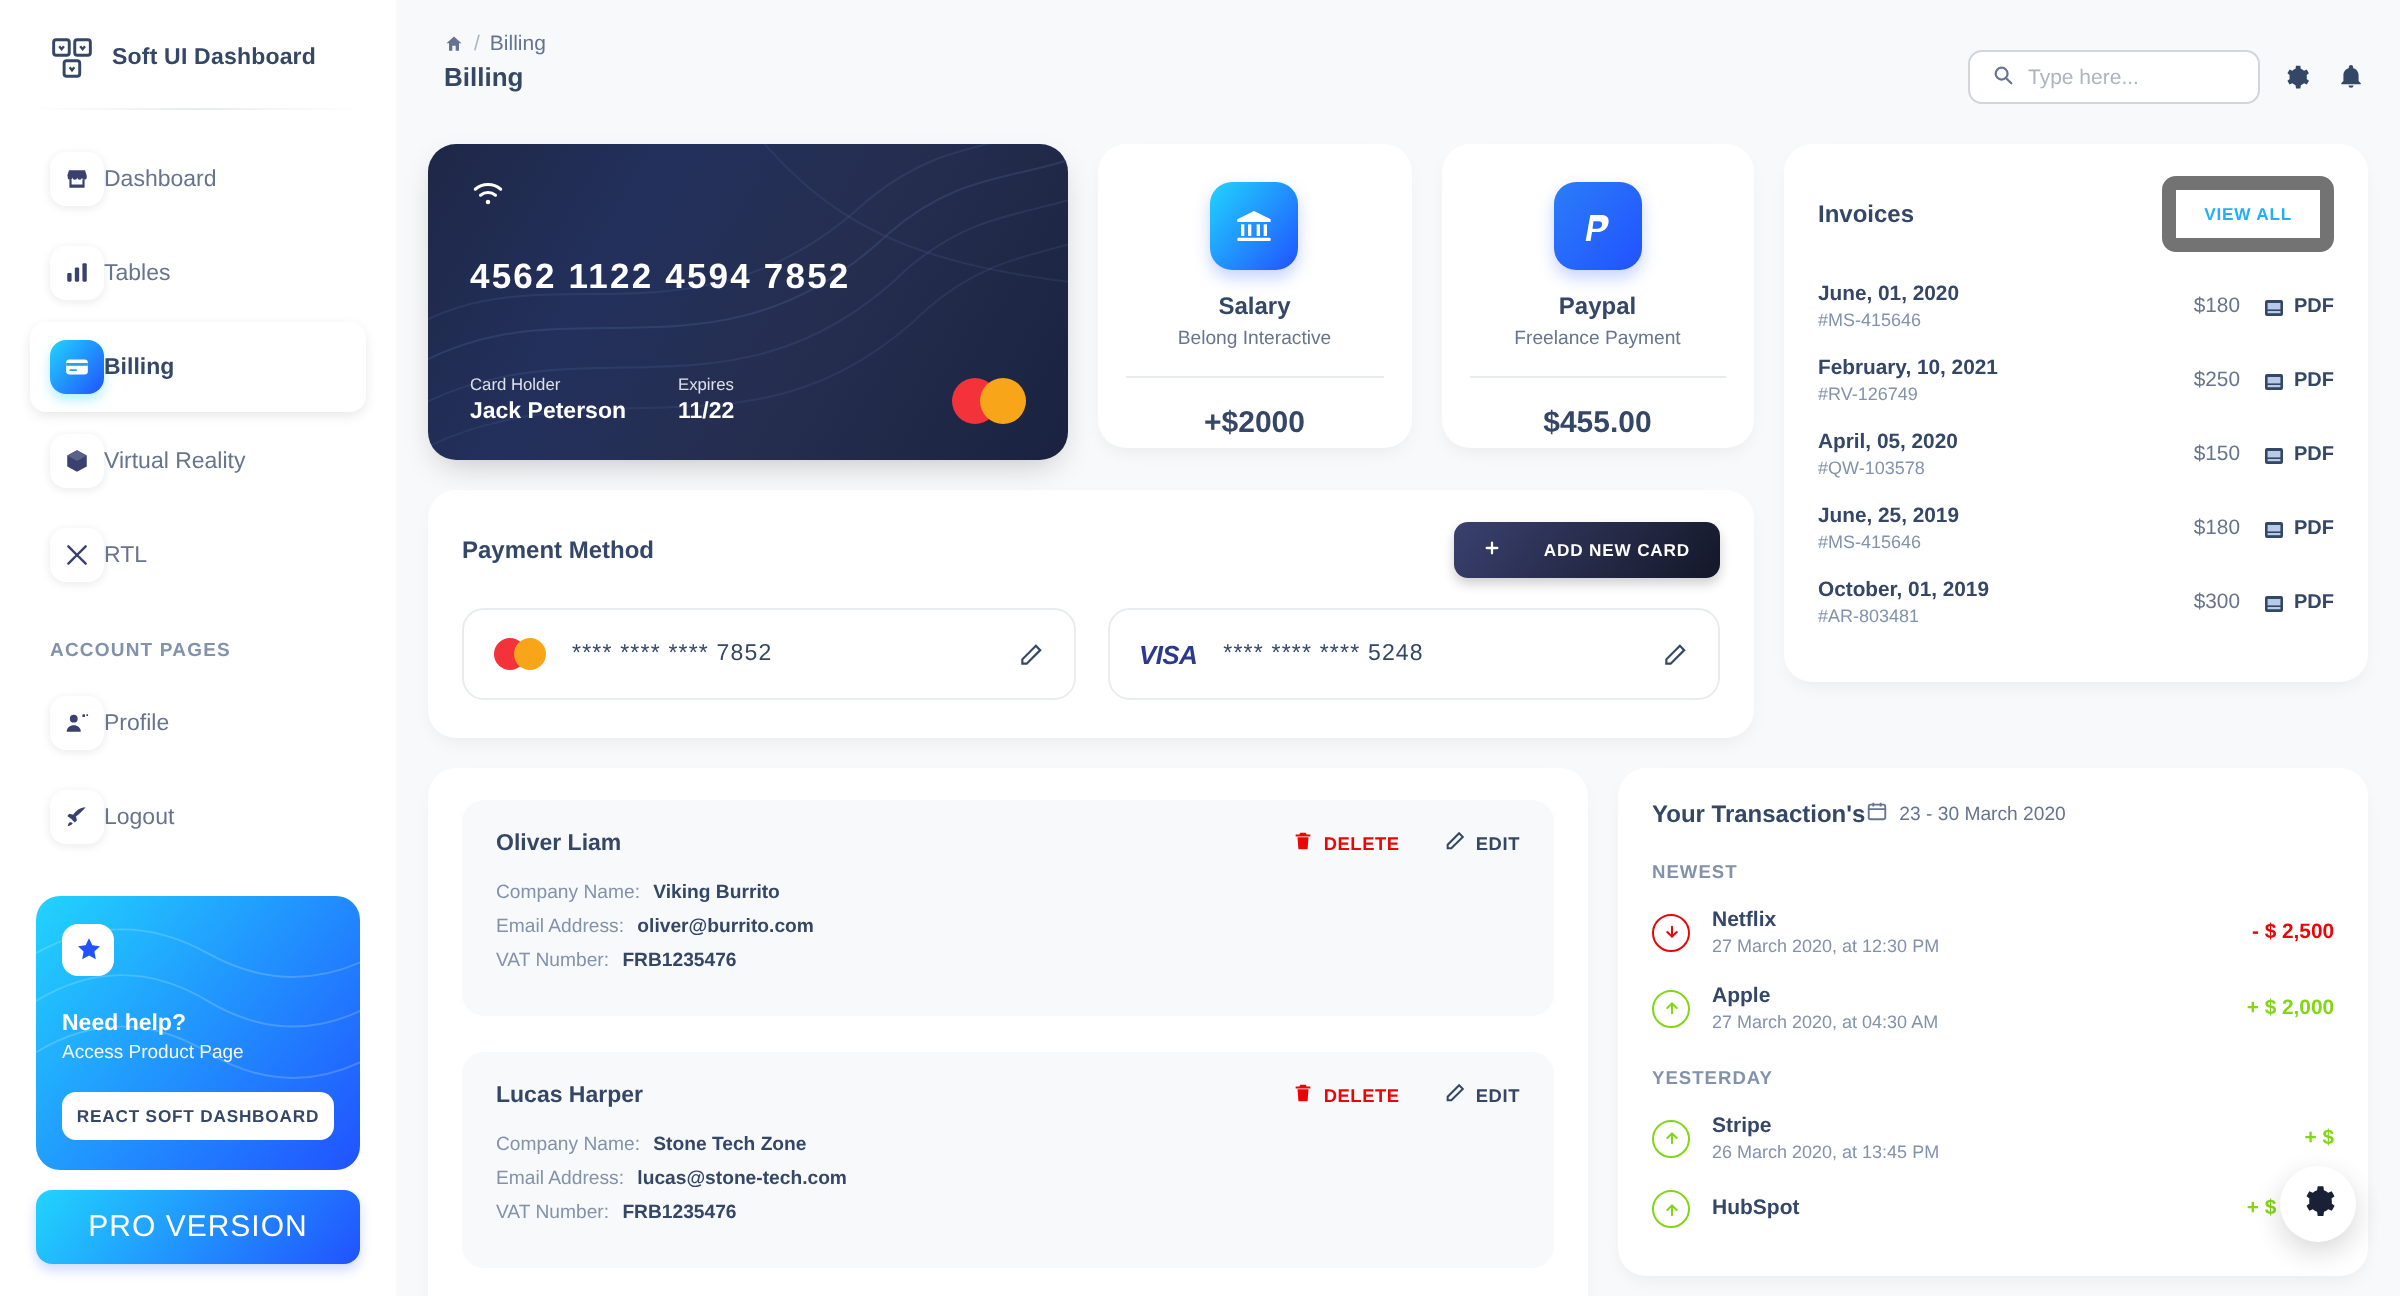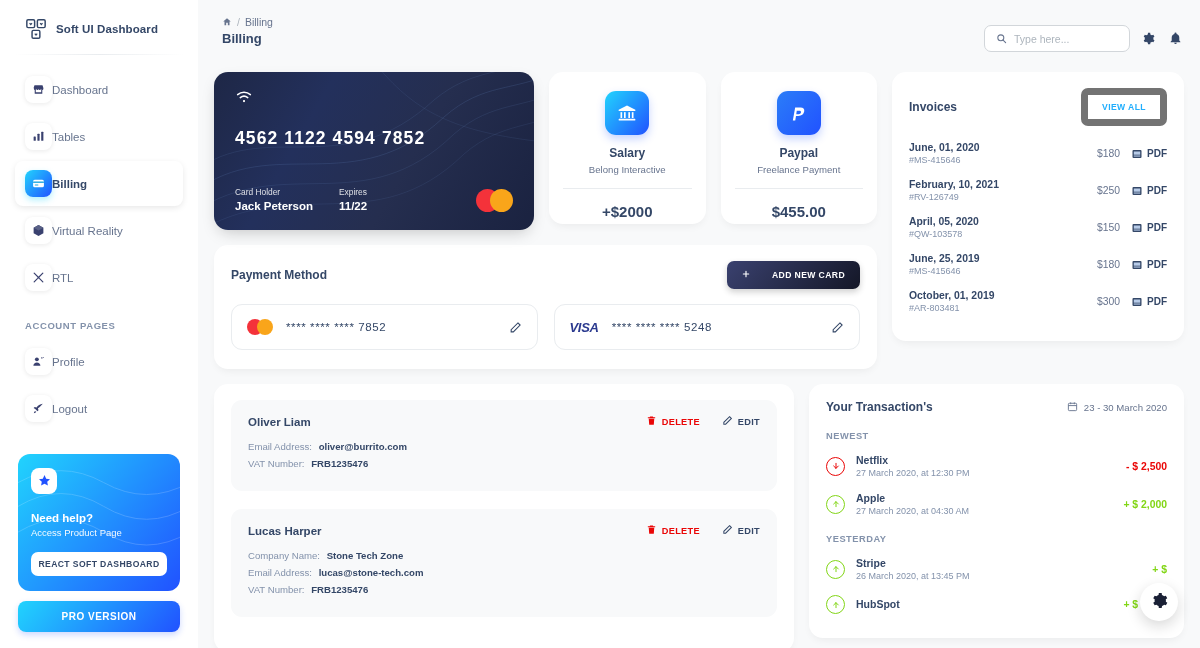--- a/index.html
+++ b/index.html
@@ -63,21 +63,21 @@
   .help-btn {
     display:block; width: 100%; background: #fff; color: #344767;
     border: none; border-radius: 7px; padding: 7px 4px;
     font-size: 8.6px; font-weight: 700; letter-spacing: .4px; cursor: pointer;
     font-family: inherit; text-transform: uppercase; position: relative;
   }
   .pro-btn {
     display:block; margin: 0 3px 16px 3px; width: calc(100% - 6px);
     background: linear-gradient(310deg,#2152ff,#21d4fd); color: #fff;
     border: none; border-radius: 8px; padding: 10px 0;
-    font-size: 10px; font-weight: 700; letter-spacing: .5px; cursor: pointer;
+    font-size: 15px; font-weight: 400; letter-spacing: .5px; cursor: pointer;
     font-family: inherit; text-transform: uppercase;
     box-shadow: 0 3px 6px rgba(33,82,255,.22);
   }
 
   
   .main { flex: 1; height: 648px; padding: 0 16px; overflow: hidden; position: relative; }
   .topbar { display: flex; align-items: flex-start; justify-content: space-between; padding: 16px 0 12px 0; height: 72px; }
   .breadcrumb-wrap { padding-left: 8px; }
   .breadcrumb { display: flex; align-items: center; gap: 5px; font-size: 10.5px; color: #67748e; }
   .breadcrumb svg { width: 10px; height: 10px; display:block; }
@@ -201,21 +201,21 @@
   .bi-del, .bi-edit { background:none;border:none;cursor:pointer;font-family:inherit; display:flex;align-items:center;gap:5px;padding:0; }
   .bi-del svg { width:11px;height:11px; }
   .bi-edit svg { width:11px;height:11px; }
   .bi-del span { font-size:9.2px; font-weight:700; color:#ea0606; letter-spacing:.3px; text-transform: uppercase; }
   .bi-edit span { font-size:9.2px; font-weight:700; color:#344767; letter-spacing:.3px; text-transform: uppercase; }
   .bi-field { font-size:9.6px; color:#8392ab; margin-bottom: 6px; }
   .bi-field b { color:#344767; font-weight:700; margin-left: 4px; }
 
   
   .tx-card { flex: 1; padding: 16px 17px 10px 17px; }
-  .tx-head { display:flex; align-items:center; justify-content: space-between; margin-bottom: 17px; }
+  .tx-head { display:flex; align-items:center; margin-bottom: 17px; }
   .tx-title { font-size: 12px; font-weight:700; color:#344767; }
   .tx-range { display:flex; align-items:center; gap:6px; font-size: 9.6px; color:#67748e; }
   .tx-range svg { width:11px;height:11px; }
   .tx-section { font-size: 9.3px; font-weight:700; color:#8392ab; letter-spacing:.5px; margin: 0 0 13px 0; text-transform: uppercase; }
   .tx-row { display:flex; align-items:center; justify-content: space-between; margin-bottom: 14px; }
   .tx-left { display:flex; align-items:center; gap: 11px; }
   .tx-badge { width: 19px;height:19px;border-radius:50%; display:flex;align-items:center;justify-content:center; flex:0 0 19px;}
   .tx-badge.neg { border: 1px solid #ea0606; }
   .tx-badge.pos { border: 1px solid #82d616; }
   .tx-badge svg { width: 8px; height: 8px; }
@@ -621,20 +621,24 @@
               </button>
               <button class="bi-edit">
                 <span><svg viewBox="0 0 24 24" fill="none" stroke="#344767" stroke-width="2.2" stroke-linecap="round">
                       <path d="M16.5 3.5l4 4L8 20H4v-4z"></path>
                     </svg></span>
                 <span>EDIT</span>
               </button>
             </div>
           </div>
           <div class="bi-field">
+            <span>Company Name:</span>
+            <b>Viking Burrito</b>
+          </div>
+          <div class="bi-field">
             <span>Email Address:</span>
             <b>oliver@burrito.com</b>
           </div>
           <div class="bi-field">
             <span>VAT Number:</span>
             <b>FRB1235476</b>
           </div>
         </div>
 
         <div class="bi-item">

